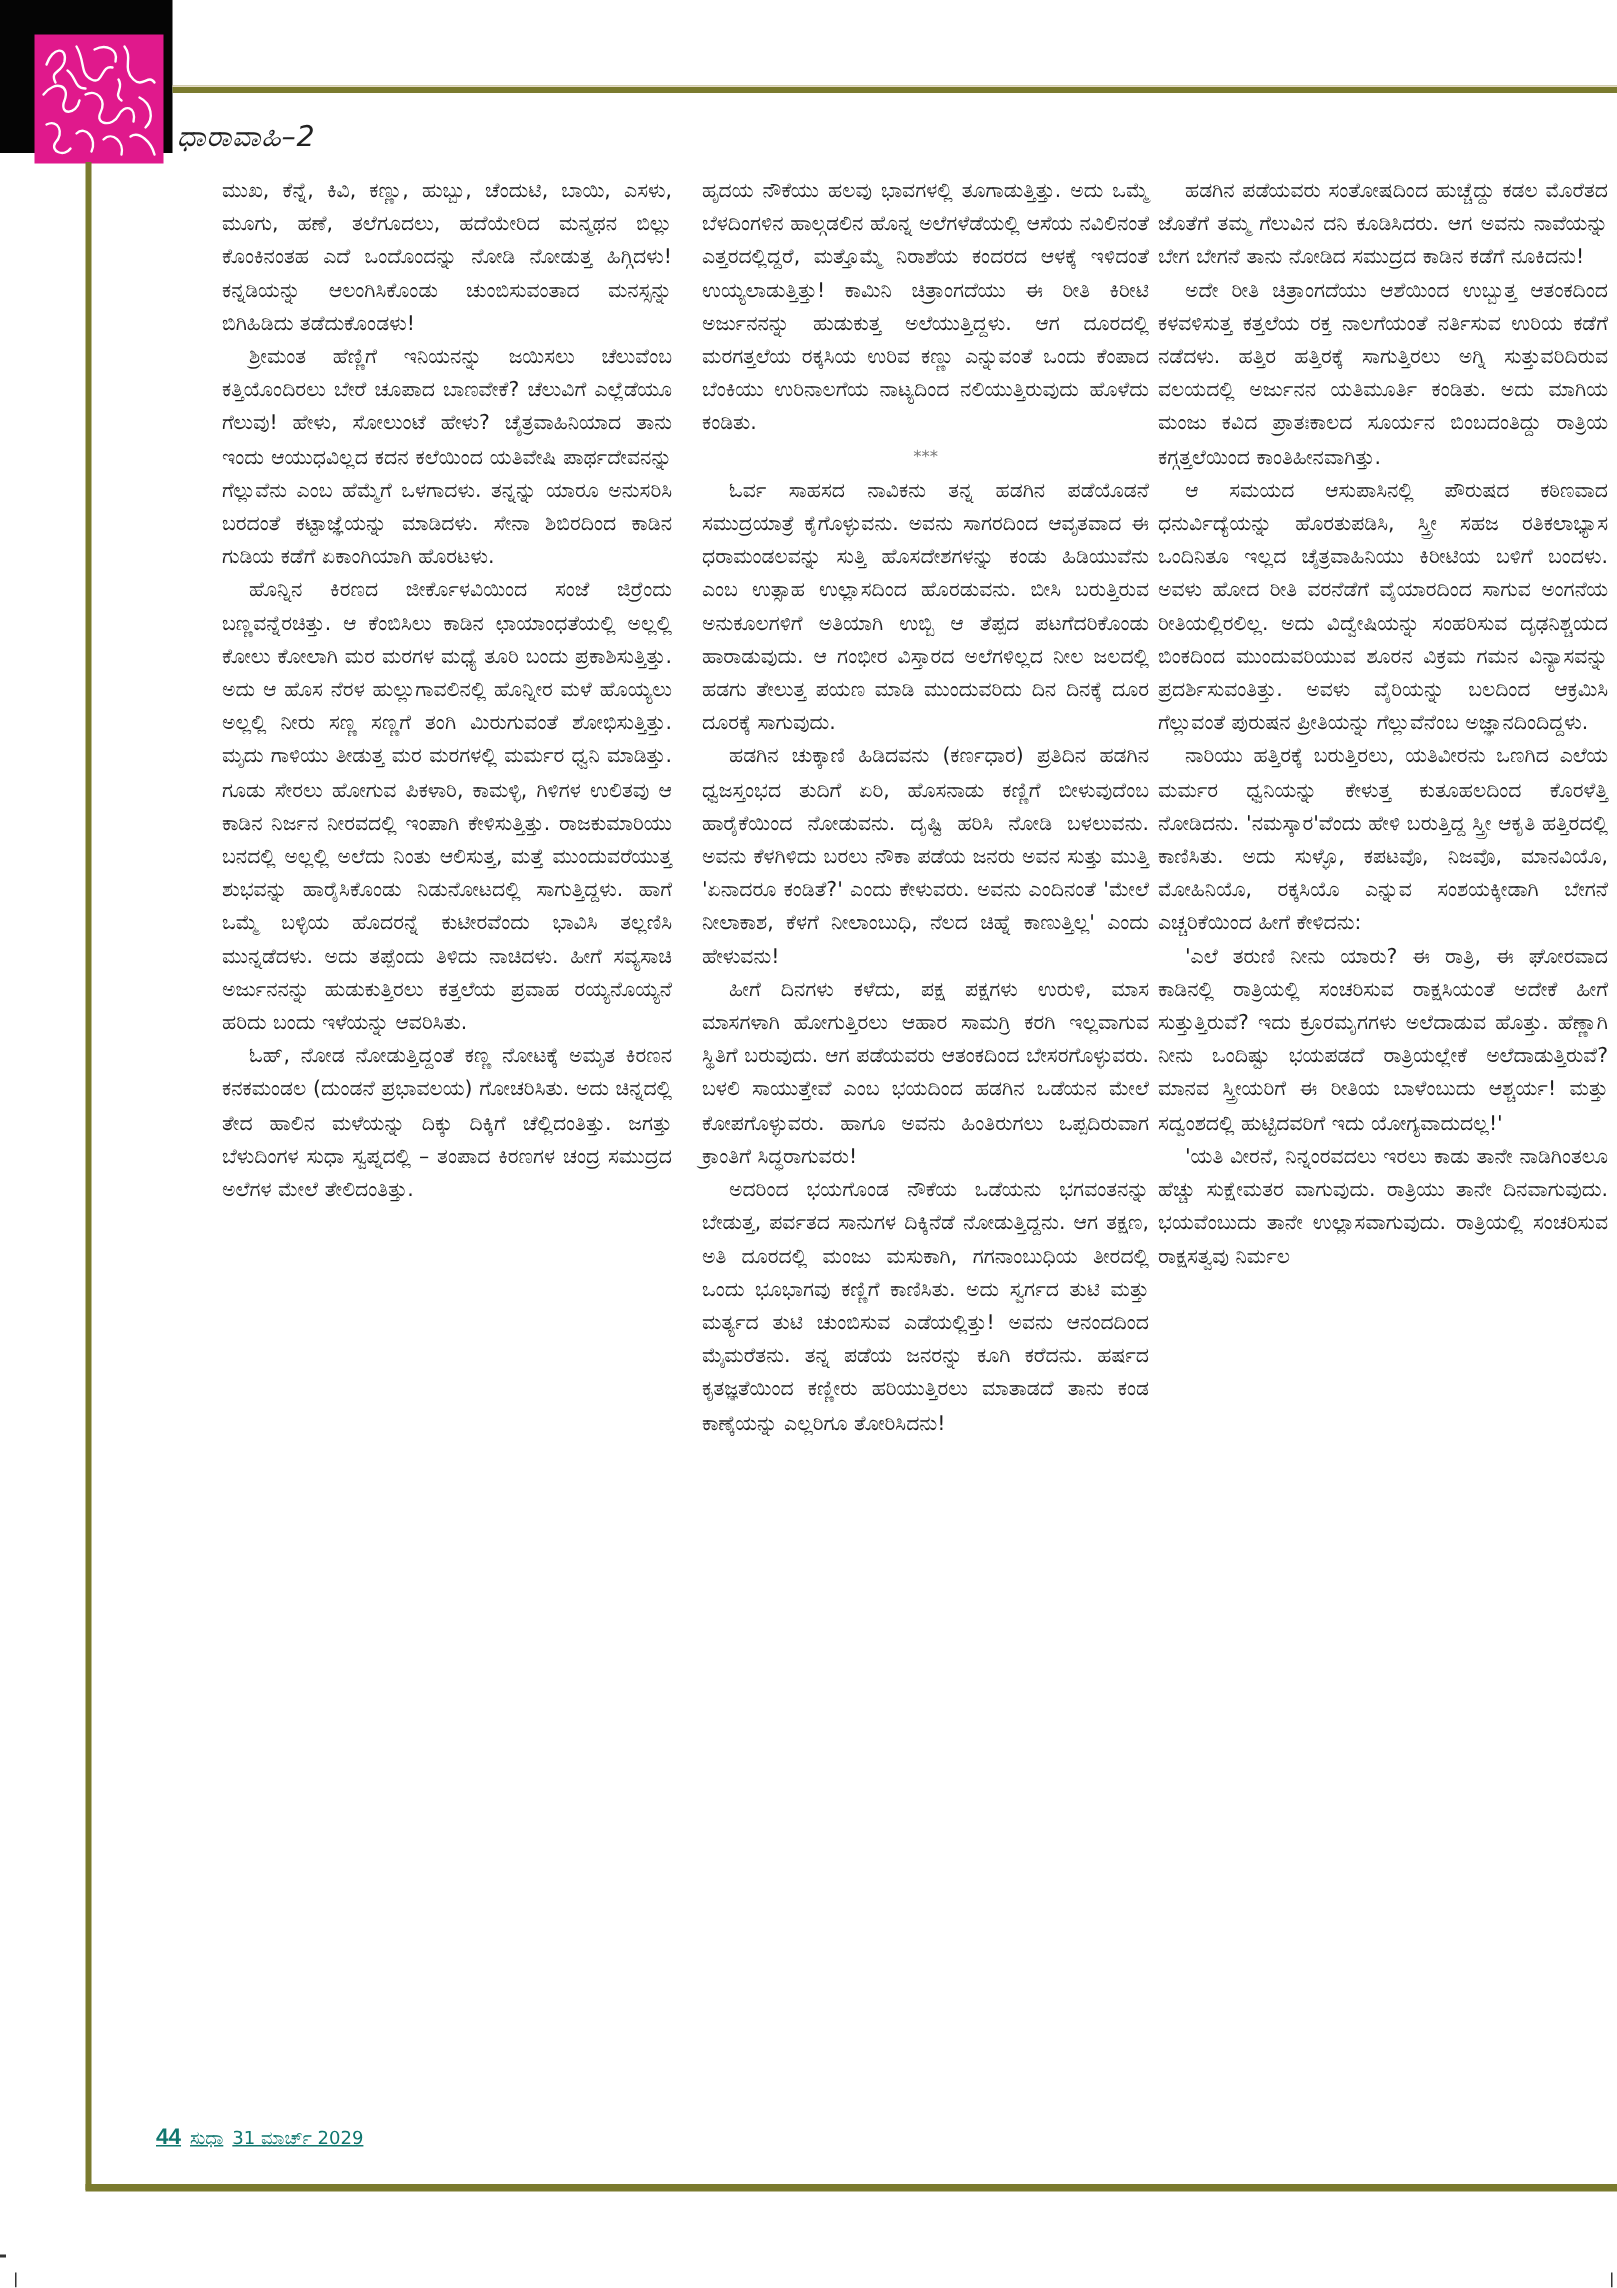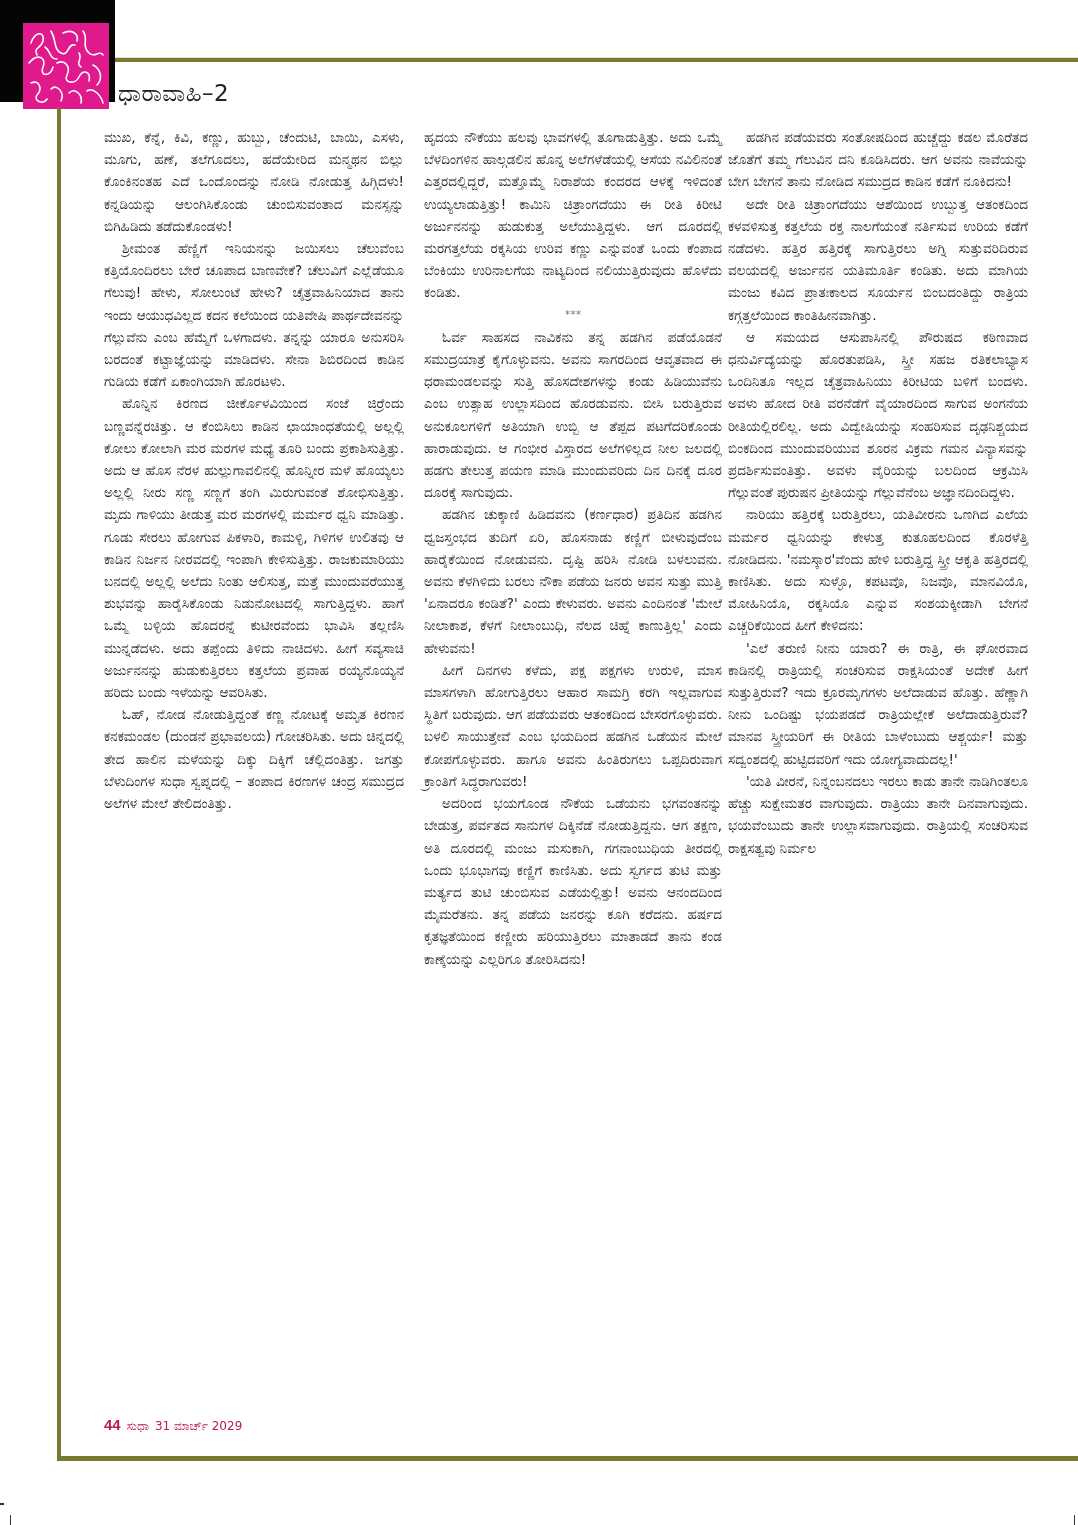--- a/index.html
+++ b/index.html
@@ -33,40 +33,42 @@
       width: 4px; height: 1352px;
       background: #7a7a2e;
     }
     .bottom-rule {
       position: absolute; left: 57px; top: 1456px;
       width: 1021px; height: 5px;
       background: #7a7a2e;
     }
     .section-title {
       position: absolute; left: 118px; top: 80px;
-      font-size: 23px; color: #222;
+      font-size: 19px; color: #222;
       letter-spacing: 0.5px;
+      font-style: italic;
     }
     .column {
-      position: absolute; top: 126px;
+      position: absolute; top: 116px;
       width: 300px;
       font-size: 13.6px;
       line-height: 22.2px;
       text-align: justify;
+      margin-left: 44px;
     }
     .col-1 { left: 104px; }
     .col-2 { left: 424px; width: 298px; }
     .col-3 { left: 728px; width: 300px; }
     .column p { margin: 0; text-indent: 18px; }
     .column p.no-indent { text-indent: 0; }
     .column .stars { text-align: center; text-indent: 0; color: #777; font-size: 11px; }
     .footer {
       position: absolute; left: 104px; top: 1416px;
-      font-size: 12px; color: #be185d;
-      display: flex; align-items: baseline; gap: 6px;
+      font-size: 12px; color: #0f766e;
+      display: flex; align-items: baseline; gap: 6px; text-decoration: underline;
     }
     .footer .page-num {
       font-family: "Liberation Sans", sans-serif;
       font-weight: bold; font-size: 15px;
     }
     .crop-mark-l {
       position: absolute; left: 0; top: 1503px;
       width: 4px; height: 2px; background: #333;
     }
     .crop-mark-l2 {
@@ -122,21 +124,21 @@
   <p>ಹೀಗೆ ದಿನಗಳು ಕಳೆದು, ಪಕ್ಷ ಪಕ್ಷಗಳು ಉರುಳಿ, ಮಾಸ ಮಾಸಗಳಾಗಿ ಹೋಗುತ್ತಿರಲು ಆಹಾರ ಸಾಮಗ್ರಿ ಕರಗಿ ಇಲ್ಲವಾಗುವ ಸ್ಥಿತಿಗೆ ಬರುವುದು. ಆಗ ಪಡೆಯವರು ಆತಂಕದಿಂದ ಬೇಸರಗೊಳ್ಳುವರು. ಬಳಲಿ ಸಾಯುತ್ತೇವೆ ಎಂಬ ಭಯದಿಂದ ಹಡಗಿನ ಒಡೆಯನ ಮೇಲೆ ಕೋಪಗೊಳ್ಳುವರು. ಹಾಗೂ ಅವನು ಹಿಂತಿರುಗಲು ಒಪ್ಪದಿರುವಾಗ ಕ್ರಾಂತಿಗೆ ಸಿದ್ಧರಾಗುವರು!</p>
   <p>ಅದರಿಂದ ಭಯಗೊಂಡ ನೌಕೆಯ ಒಡೆಯನು ಭಗವಂತನನ್ನು ಬೇಡುತ್ತ, ಪರ್ವತದ ಸಾನುಗಳ ದಿಕ್ಕಿನೆಡೆ ನೋಡುತ್ತಿದ್ದನು. ಆಗ ತಕ್ಷಣ, ಅತಿ ದೂರದಲ್ಲಿ ಮಂಜು ಮಸುಕಾಗಿ, ಗಗನಾಂಬುಧಿಯ ತೀರದಲ್ಲಿ ಒಂದು ಭೂಭಾಗವು ಕಣ್ಣಿಗೆ ಕಾಣಿಸಿತು. ಅದು ಸ್ವರ್ಗದ ತುಟಿ ಮತ್ತು ಮರ್ತ್ಯದ ತುಟಿ ಚುಂಬಿಸುವ ಎಡೆಯಲ್ಲಿತ್ತು! ಅವನು ಆನಂದದಿಂದ ಮೈಮರೆತನು. ತನ್ನ ಪಡೆಯ ಜನರನ್ನು ಕೂಗಿ ಕರೆದನು. ಹರ್ಷದ ಕೃತಜ್ಞತೆಯಿಂದ ಕಣ್ಣೀರು ಹರಿಯುತ್ತಿರಲು ಮಾತಾಡದೆ ತಾನು ಕಂಡ ಕಾಣ್ಕೆಯನ್ನು ಎಲ್ಲರಿಗೂ ತೋರಿಸಿದನು!</p>
 </div>
 
 <div class="column col-3">
   <p>ಹಡಗಿನ ಪಡೆಯವರು ಸಂತೋಷದಿಂದ ಹುಚ್ಚೆದ್ದು ಕಡಲ ಮೊರೆತದ ಜೊತೆಗೆ ತಮ್ಮ ಗೆಲುವಿನ ದನಿ ಕೂಡಿಸಿದರು. ಆಗ ಅವನು ನಾವೆಯನ್ನು ಬೇಗ ಬೇಗನೆ ತಾನು ನೋಡಿದ ಸಮುದ್ರದ ಕಾಡಿನ ಕಡೆಗೆ ನೂಕಿದನು!</p>
   <p>ಅದೇ ರೀತಿ ಚಿತ್ರಾಂಗದೆಯು ಆಶೆಯಿಂದ ಉಬ್ಬುತ್ತ ಆತಂಕದಿಂದ ಕಳವಳಿಸುತ್ತ ಕತ್ತಲೆಯ ರಕ್ತ ನಾಲಗೆಯಂತೆ ನರ್ತಿಸುವ ಉರಿಯ ಕಡೆಗೆ ನಡೆದಳು. ಹತ್ತಿರ ಹತ್ತಿರಕ್ಕೆ ಸಾಗುತ್ತಿರಲು ಅಗ್ನಿ ಸುತ್ತುವರಿದಿರುವ ವಲಯದಲ್ಲಿ ಅರ್ಜುನನ ಯತಿಮೂರ್ತಿ ಕಂಡಿತು. ಅದು ಮಾಗಿಯ ಮಂಜು ಕವಿದ ಪ್ರಾತಃಕಾಲದ ಸೂರ್ಯನ ಬಿಂಬದಂತಿದ್ದು ರಾತ್ರಿಯ ಕಗ್ಗತ್ತಲೆಯಿಂದ ಕಾಂತಿಹೀನವಾಗಿತ್ತು.</p>
   <p>ಆ ಸಮಯದ ಆಸುಪಾಸಿನಲ್ಲಿ ಪೌರುಷದ ಕಠಿಣವಾದ ಧನುರ್ವಿದ್ಯೆಯನ್ನು ಹೊರತುಪಡಿಸಿ, ಸ್ತ್ರೀ ಸಹಜ ರತಿಕಲಾಭ್ಯಾಸ ಒಂದಿನಿತೂ ಇಲ್ಲದ ಚೈತ್ರವಾಹಿನಿಯು ಕಿರೀಟಿಯ ಬಳಿಗೆ ಬಂದಳು. ಅವಳು ಹೋದ ರೀತಿ ವರನೆಡೆಗೆ ವೈಯಾರದಿಂದ ಸಾಗುವ ಅಂಗನೆಯ ರೀತಿಯಲ್ಲಿರಲಿಲ್ಲ. ಅದು ವಿದ್ವೇಷಿಯನ್ನು ಸಂಹರಿಸುವ ದೃಢನಿಶ್ಚಯದ ಬಿಂಕದಿಂದ ಮುಂದುವರಿಯುವ ಶೂರನ ವಿಕ್ರಮ ಗಮನ ವಿನ್ಯಾಸವನ್ನು ಪ್ರದರ್ಶಿಸುವಂತಿತ್ತು. ಅವಳು ವೈರಿಯನ್ನು ಬಲದಿಂದ ಆಕ್ರಮಿಸಿ ಗೆಲ್ಲುವಂತೆ ಪುರುಷನ ಪ್ರೀತಿಯನ್ನು ಗೆಲ್ಲುವೆನೆಂಬ ಅಜ್ಞಾನದಿಂದಿದ್ದಳು.</p>
   <p>ನಾರಿಯು ಹತ್ತಿರಕ್ಕೆ ಬರುತ್ತಿರಲು, ಯತಿವೀರನು ಒಣಗಿದ ಎಲೆಯ ಮರ್ಮರ ಧ್ವನಿಯನ್ನು ಕೇಳುತ್ತ ಕುತೂಹಲದಿಂದ ಕೊರಳೆತ್ತಿ ನೋಡಿದನು. 'ನಮಸ್ಕಾರ'ವೆಂದು ಹೇಳಿ ಬರುತ್ತಿದ್ದ ಸ್ತ್ರೀ ಆಕೃತಿ ಹತ್ತಿರದಲ್ಲಿ ಕಾಣಿಸಿತು. ಅದು ಸುಳ್ಳೊ, ಕಪಟವೊ, ನಿಜವೊ, ಮಾನವಿಯೊ, ಮೋಹಿನಿಯೊ, ರಕ್ಕಸಿಯೊ ಎನ್ನುವ ಸಂಶಯಕ್ಕೀಡಾಗಿ ಬೇಗನೆ ಎಚ್ಚರಿಕೆಯಿಂದ ಹೀಗೆ ಕೇಳಿದನು:</p>
   <p>'ಎಲೆ ತರುಣಿ ನೀನು ಯಾರು? ಈ ರಾತ್ರಿ, ಈ ಘೋರವಾದ ಕಾಡಿನಲ್ಲಿ ರಾತ್ರಿಯಲ್ಲಿ ಸಂಚರಿಸುವ ರಾಕ್ಷಸಿಯಂತೆ ಅದೇಕೆ ಹೀಗೆ ಸುತ್ತುತ್ತಿರುವೆ? ಇದು ಕ್ರೂರಮೃಗಗಳು ಅಲೆದಾಡುವ ಹೊತ್ತು. ಹೆಣ್ಣಾಗಿ ನೀನು ಒಂದಿಷ್ಟು ಭಯಪಡದೆ ರಾತ್ರಿಯಲ್ಲೇಕೆ ಅಲೆದಾಡುತ್ತಿರುವೆ? ಮಾನವ ಸ್ತ್ರೀಯರಿಗೆ ಈ ರೀತಿಯ ಬಾಳೆಂಬುದು ಆಶ್ಚರ್ಯ! ಮತ್ತು ಸದ್ವಂಶದಲ್ಲಿ ಹುಟ್ಟಿದವರಿಗೆ ಇದು ಯೋಗ್ಯವಾದುದಲ್ಲ!'</p>
-  <p>'ಯತಿ ವೀರನೆ, ನಿನ್ನಂಬನದಲು ಇರಲು ಕಾಡು ತಾನೇ ನಾಡಿಗಿಂತಲೂ ಹೆಚ್ಚು ಸುಕ್ಷೇಮತರ ವಾಗುವುದು. ರಾತ್ರಿಯು ತಾನೇ ದಿನವಾಗುವುದು. ಭಯವೆಂಬುದು ತಾನೇ ಉಲ್ಲಾಸವಾಗುವುದು. ರಾತ್ರಿಯಲ್ಲಿ ಸಂಚರಿಸುವ ರಾಕ್ಷಸತ್ವವು ನಿರ್ಮಲ</p>
+  <p>'ಯತಿ ವೀರನೆ, ನಿನ್ನಂರವದಲು ಇರಲು ಕಾಡು ತಾನೇ ನಾಡಿಗಿಂತಲೂ ಹೆಚ್ಚು ಸುಕ್ಷೇಮತರ ವಾಗುವುದು. ರಾತ್ರಿಯು ತಾನೇ ದಿನವಾಗುವುದು. ಭಯವೆಂಬುದು ತಾನೇ ಉಲ್ಲಾಸವಾಗುವುದು. ರಾತ್ರಿಯಲ್ಲಿ ಸಂಚರಿಸುವ ರಾಕ್ಷಸತ್ವವು ನಿರ್ಮಲ</p>
 </div>
 
 <div class="footer">
   <span class="page-num">44</span>
   <span>ಸುಧಾ</span>
   <span>31 ಮಾರ್ಚ್ 2029</span>
 </div>
 
 <div class="crop-mark-l"></div>
 <div class="crop-mark-l2"></div>

